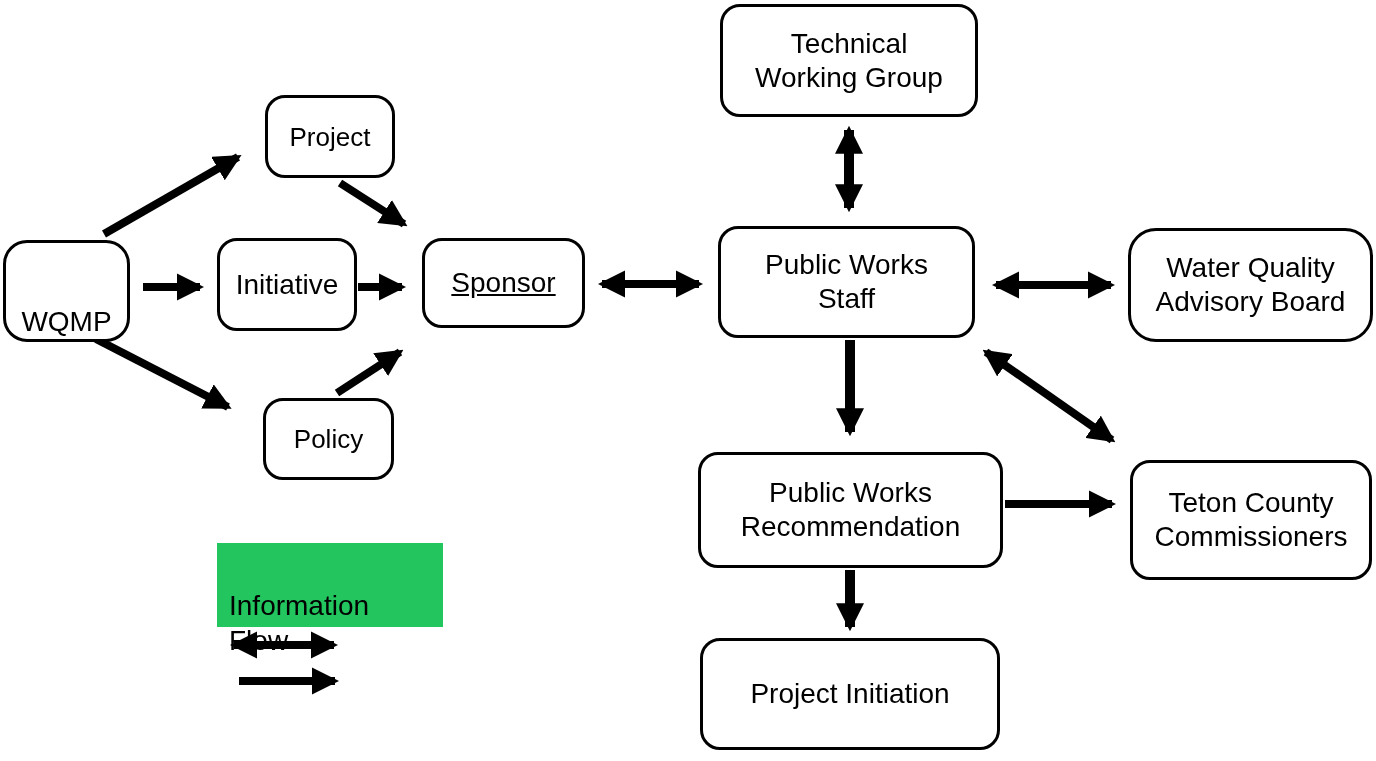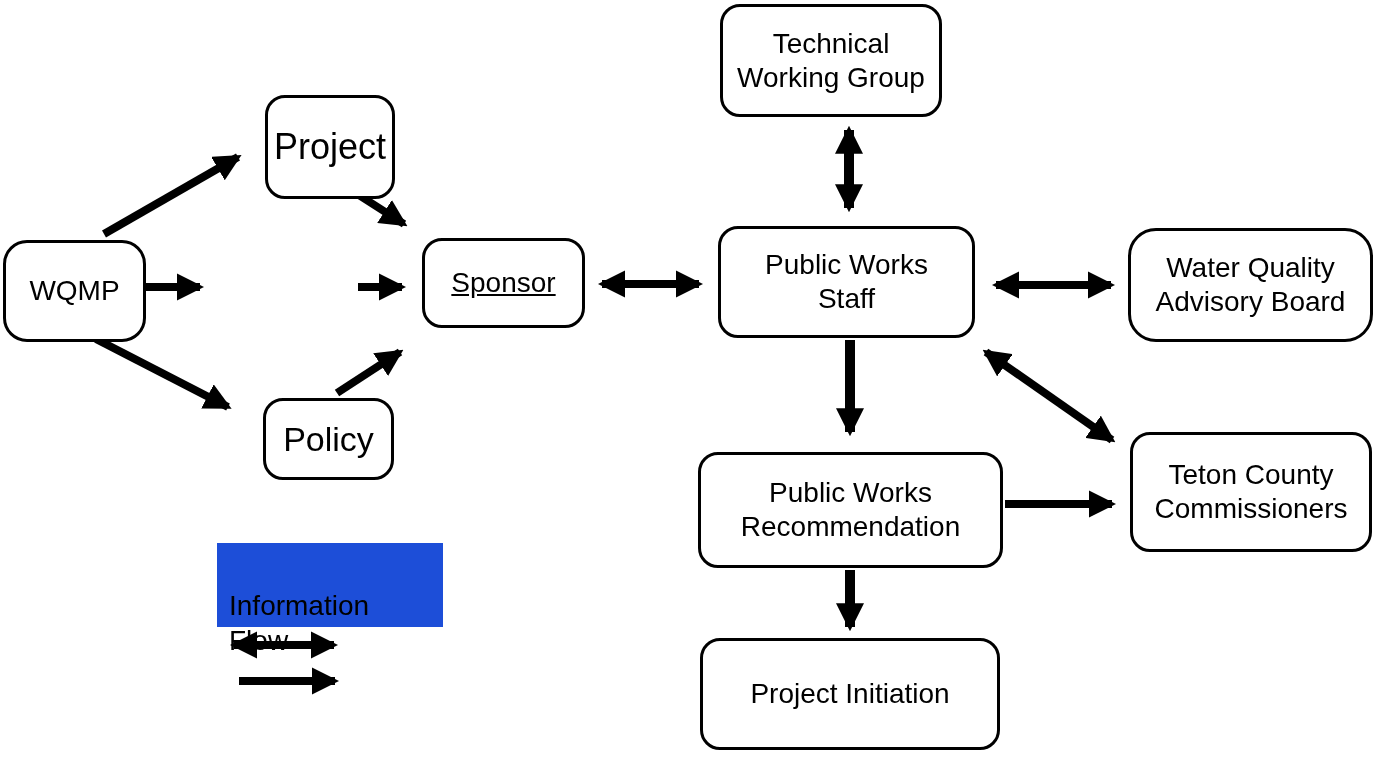--- a/index.html
+++ b/index.html
@@ -36,21 +36,21 @@
     font-size: 28px;
     line-height: 34px;
     white-space: pre-line;
     z-index: 2;
   }
   .r-lg { border-radius: 24px; }
   .r-md { border-radius: 20px; }
   .legend-box {
     position: absolute;
     box-sizing: border-box;
-    background: #1d4ed8;
+    background: #22c55e;
     color: #000000;
     font-size: 28px;
     line-height: 35px;
     white-space: pre-line;
     padding: 10px 0 0 12px;
     z-index: 2;
   }
   .arrow-line {
     stroke: #000000;
     fill: none;
@@ -81,58 +81,61 @@
     <line class="arrow-line" x1="849" y1="130" x2="849" y2="208" stroke-width="10" marker-start="url(#ahv)" marker-end="url(#ahv)"></line>
     <line class="arrow-line" x1="996" y1="285" x2="1111" y2="285" stroke-width="8" marker-start="url(#ah)" marker-end="url(#ah)"></line>
     <line class="arrow-line" x1="986" y1="352" x2="1112" y2="440" stroke-width="8" marker-start="url(#ah)" marker-end="url(#ah)"></line>
     <line class="arrow-line" x1="850" y1="340" x2="850" y2="432" stroke-width="10" marker-end="url(#ahv)"></line>
     <line class="arrow-line" x1="1005" y1="504" x2="1112" y2="504" stroke-width="8" marker-end="url(#ah)"></line>
     <line class="arrow-line" x1="850" y1="570" x2="850" y2="627" stroke-width="10" marker-end="url(#ahv)"></line>
     <line class="arrow-line" x1="234" y1="645" x2="334" y2="645" stroke-width="8" marker-start="url(#ah)" marker-end="url(#ah)"></line>
     <line class="arrow-line" x1="239" y1="681" x2="335" y2="681" stroke-width="8" marker-end="url(#ah)"></line>
   </svg>
 
-  <div class="node r-lg" style="left:3px; top:240px; width:143px; height:102px;">
+  <div class="node r-lg" style="left:3px; top:240px; width:127px; height:102px;align-items:flex-end;">
     <span>WQMP</span>
   </div>
 
-  <div class="node r-md" style="left:265px; top:95px; width:130px; height:104px; font-size:36px;">
+  <div class="node r-md" style="left:265px; top:95px; width:130px; height:83px; font-size:26px;">
     <span>Project</span>
   </div>
 
+  <div class="node r-md" style="left:217px; top:238px; width:140px; height:93px;">
+    <span>Initiative</span>
+  </div>
 
-  <div class="node r-md" style="left:263px; top:398px; width:131px; height:82px; font-size:34px;">
+  <div class="node r-md" style="left:263px; top:398px; width:131px; height:82px; font-size:26px;">
     <span>Policy</span>
   </div>
 
   <div class="node r-md" style="left:422px; top:238px; width:163px; height:90px;text-decoration:underline;">
     <span>Sponsor</span>
   </div>
 
-  <div class="node r-md" style="left:720px; top:4px; width:222px; height:113px;">
+  <div class="node r-md" style="left:720px; top:4px; width:258px; height:113px;">
     <span>Technical
 Working Group</span>
   </div>
 
   <div class="node r-md" style="left:718px; top:226px; width:257px; height:112px;">
     <span>Public Works
 Staff</span>
   </div>
 
   <div class="node r-md" style="left:1128px; top:228px; width:245px; height:114px;border-radius:28px;">
     <span>Water Quality
 Advisory Board</span>
   </div>
 
   <div class="node r-md" style="left:698px; top:452px; width:305px; height:116px;">
     <span>Public Works
 Recommendation</span>
   </div>
 
-  <div class="node r-md" style="left:1130px; top:432px; width:242px; height:120px;">
+  <div class="node r-md" style="left:1130px; top:460px; width:242px; height:120px;">
     <span>Teton County
 Commissioners</span>
   </div>
 
   <div class="node r-md" style="left:700px; top:638px; width:300px; height:112px;">
     <span>Project Initiation</span>
   </div>
 
   <div class="legend-box" style="left:217px; top:543px; width:226px; height:84px;">
     <span>Information

